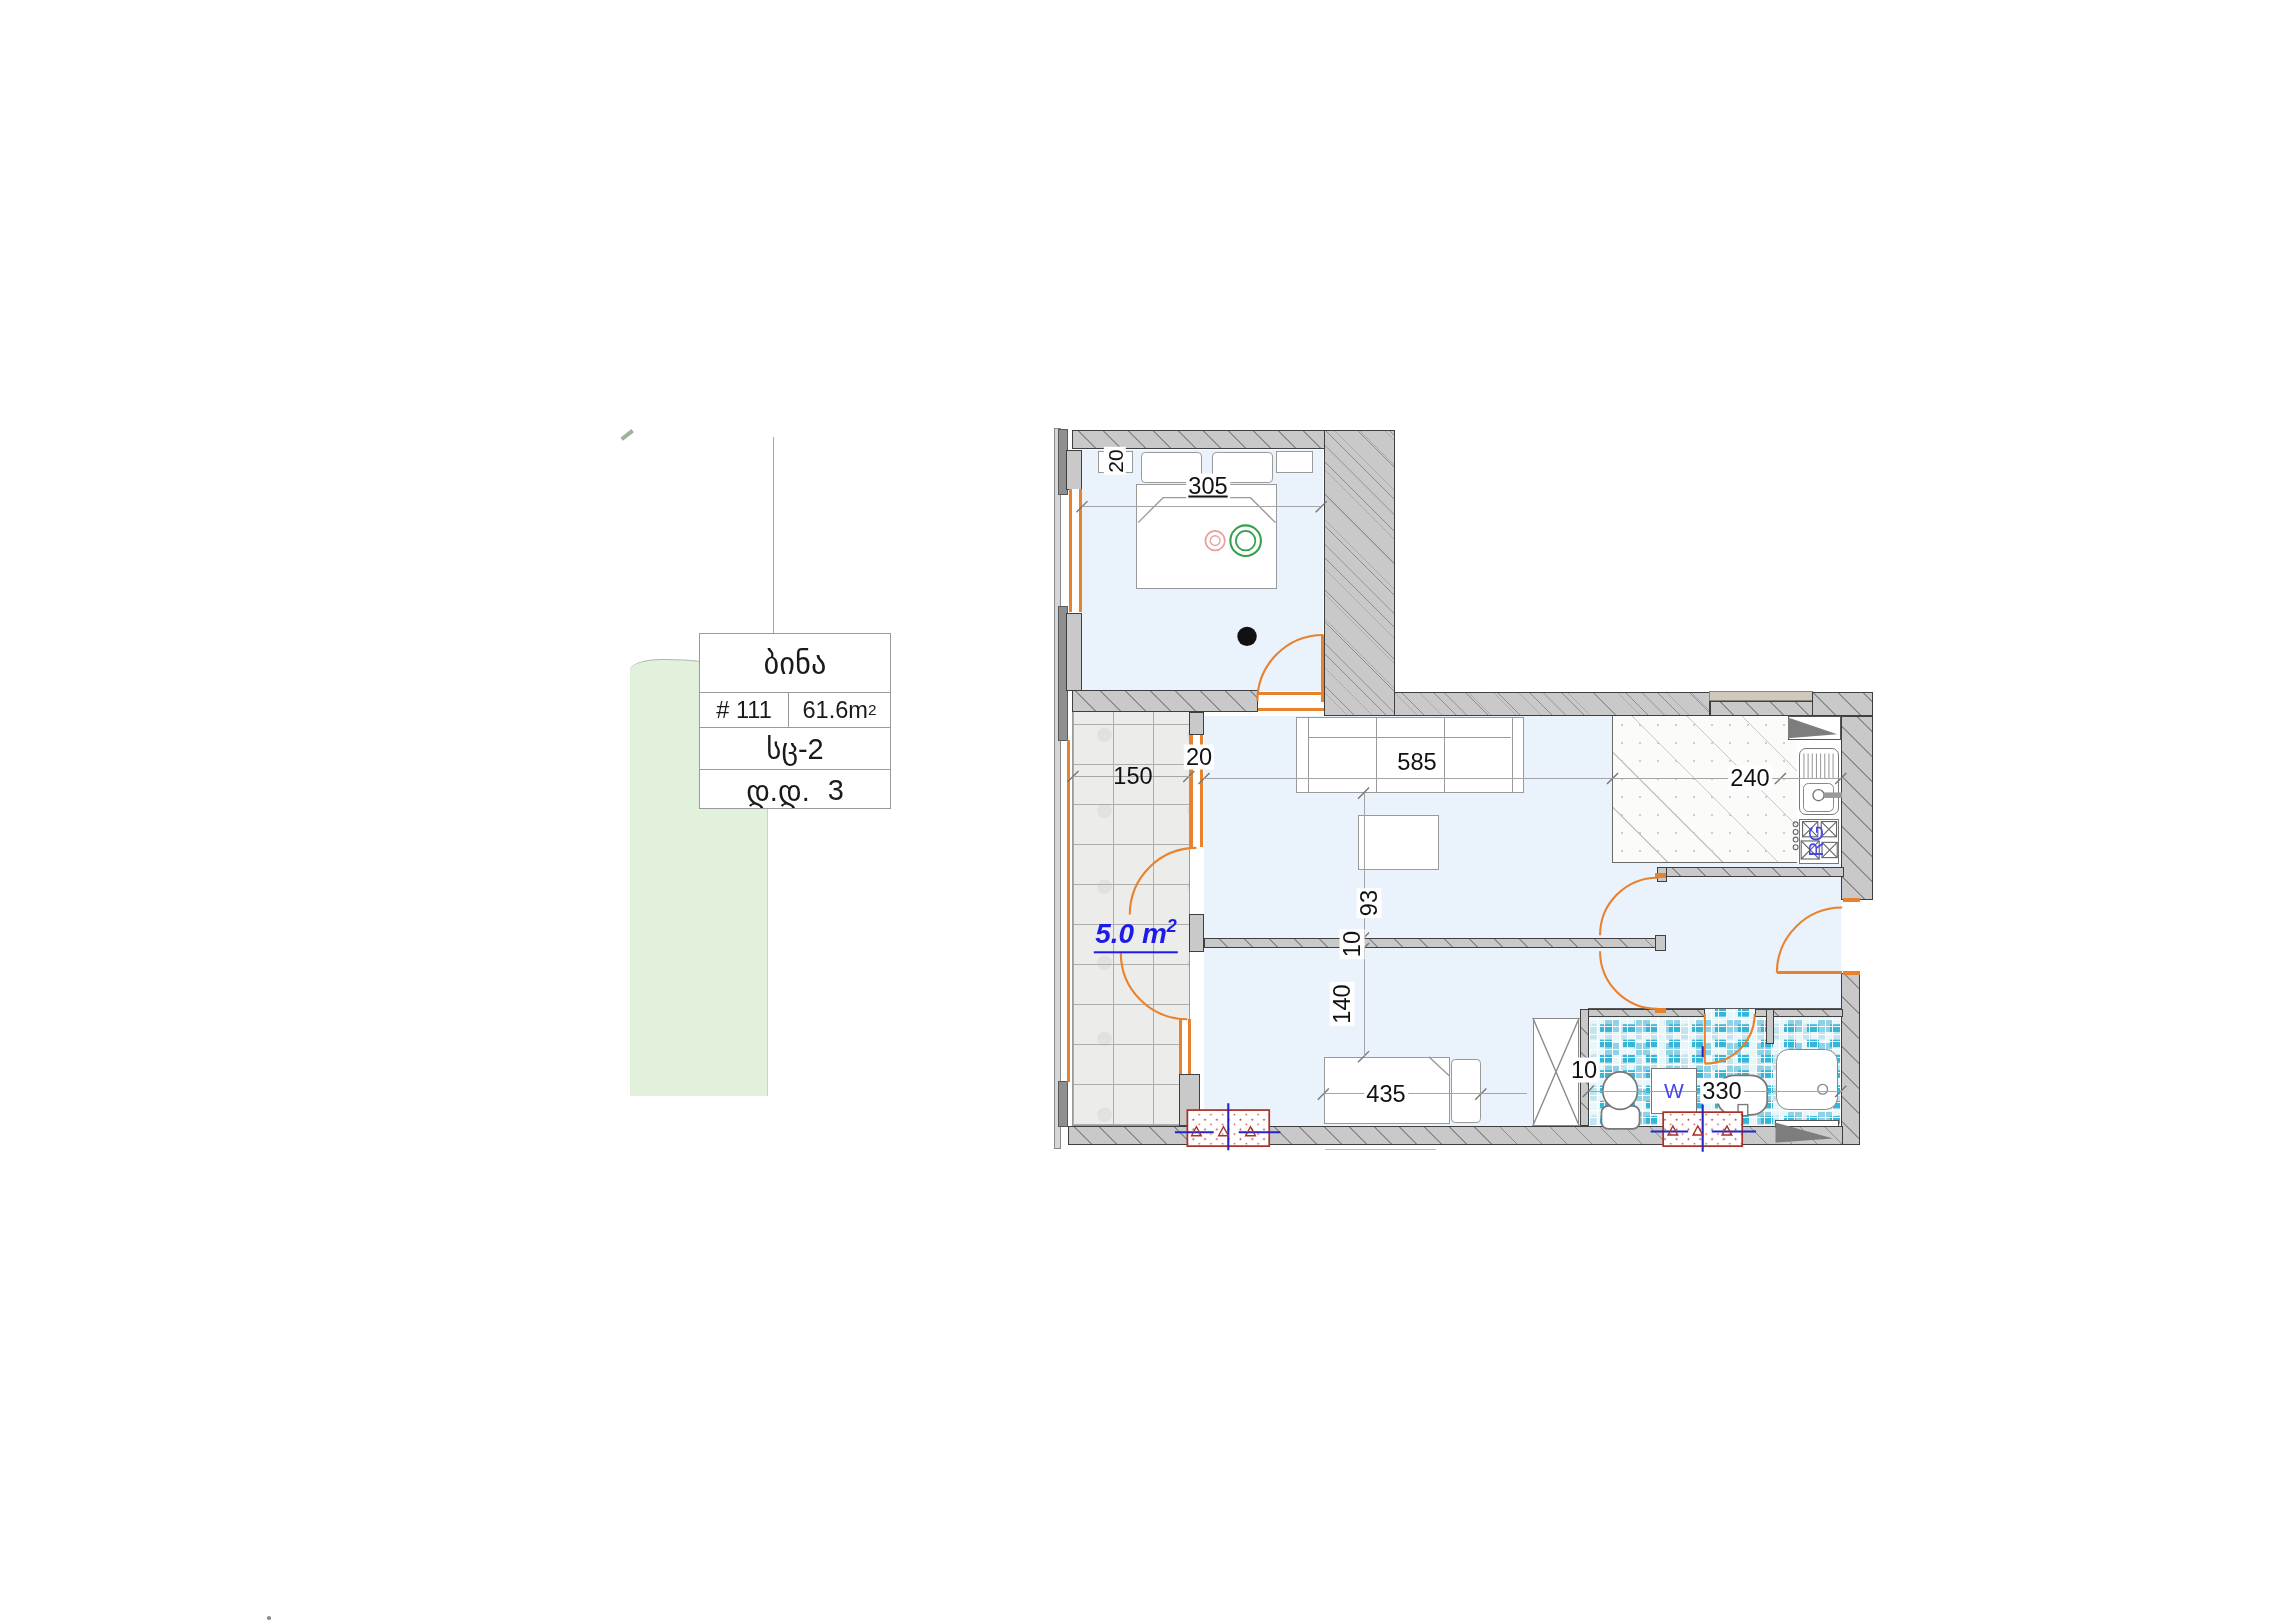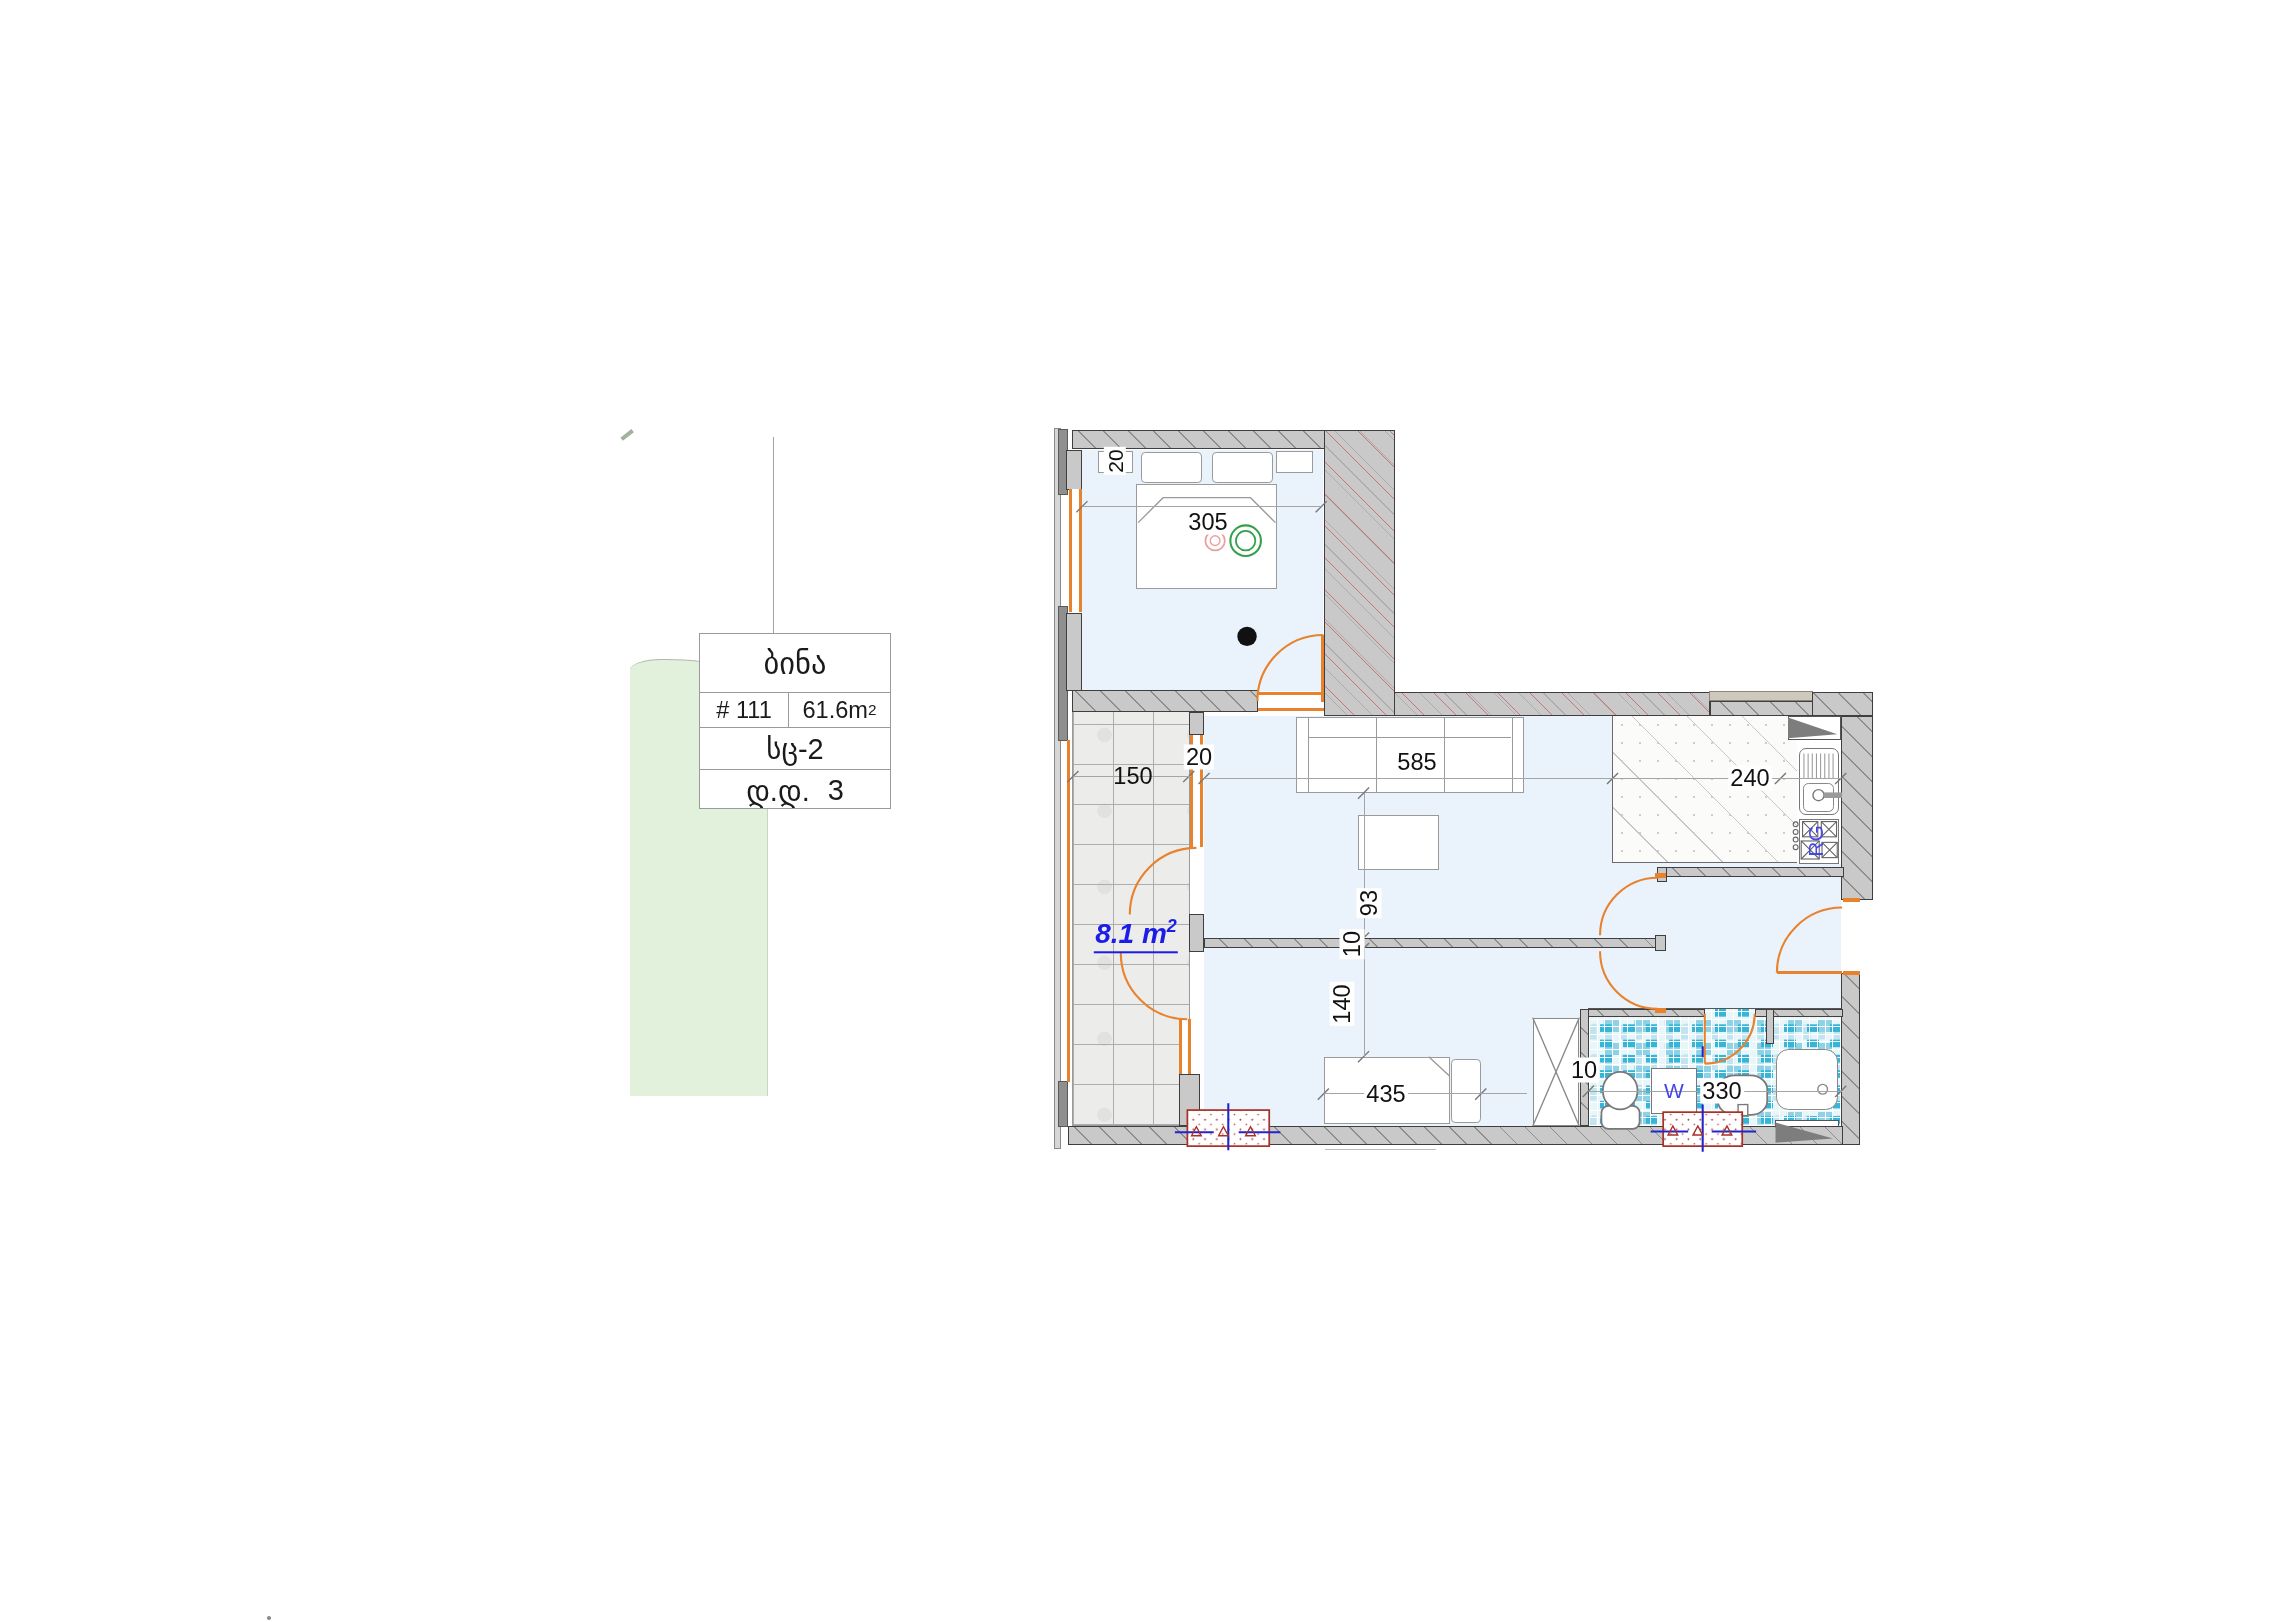--- a/index.html
+++ b/index.html
@@ -271,37 +271,37 @@
   </svg>
 
   <div class="dimline" style="left:1082px;top:506px;width:239px;height:1.4px;"></div>
   <div class="dimline" style="left:1073px;top:776px;width:119px;height:1.4px;"></div>
   <div class="dimline" style="left:1204px;top:778px;width:637px;height:1.4px;"></div>
   <div class="dimline" style="left:1324px;top:1093px;width:203px;height:1.4px;"></div>
   <div class="dimline" style="left:1589px;top:1091px;width:253px;height:1.4px;"></div>
   <div class="dimline" style="left:1364px;top:793px;width:1.4px;height:145px;"></div>
   <div class="dimline" style="left:1364px;top:948px;width:1.4px;height:108px;"></div>
 
-  <div class="dim" style="left:1208px;top:522px;">305</div>
+  <div class="dim" style="left:1208px;top:486px;text-decoration:underline;">305</div>
   <div class="dim rot" style="left:1115px;top:461px;font-size:21px;">20</div>
   <div class="dim nobg" style="left:1133px;top:776px;">150</div>
   <div class="dim" style="left:1199px;top:757px;">20</div>
   <div class="dim" style="left:1417px;top:762px;">585</div>
   <div class="dim" style="left:1750px;top:778px;">240</div>
   <div class="dim rot" style="left:1369px;top:903px;">93</div>
   <div class="dim rot" style="left:1352px;top:944px;">10</div>
   <div class="dim rot" style="left:1342px;top:1004px;">140</div>
   <div class="dim" style="left:1386px;top:1094px;">435</div>
   <div class="dim" style="left:1584px;top:1070px;">10</div>
   <div class="dim" style="left:1722px;top:1091px;">330</div>
 
   <div class="bluelbl rot" style="left:1816px;top:841px;">RG</div>
   <div class="bluelbl" style="left:1674px;top:1091px;">W</div>
   <div class="arealbl" style="left:1136px;top:935px;">
-    <span>8.1 m</span><sup>2</sup>
+    <span>5.0 m</span><sup>2</sup>
   </div>
 
   <div class="tbl" style="left:699px;top:633px;width:192px;height:176px;">
     <div class="trow" style="top:0;height:58px;font-size:30.5px;">
       <span>ბინა</span>
     </div>
     <div class="trow" style="top:58px;height:35px;font-size:23.6px;padding:0;">
       <div class="tcell" style="width:89px;border-right:1px solid #9a9a9a;">
         <span># 111</span>
       </div>

